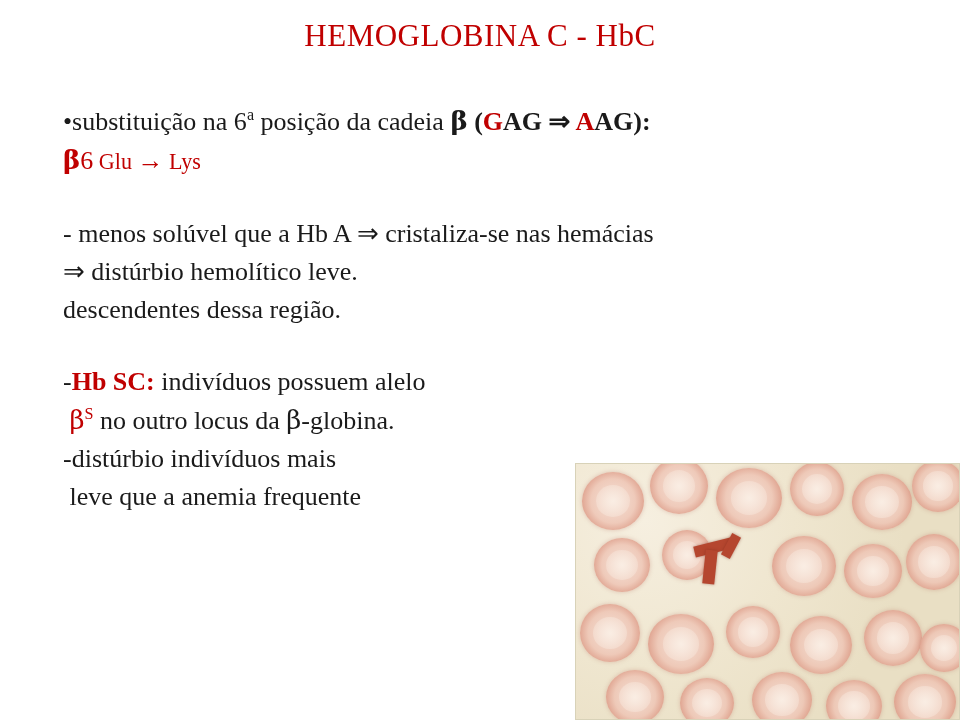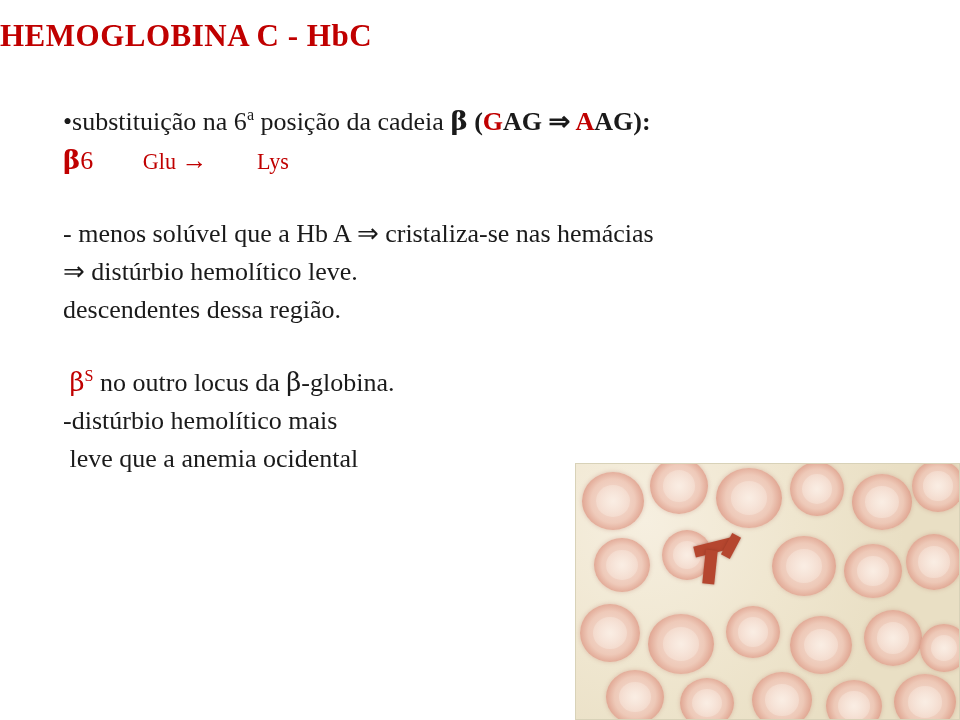--- a/index.html
+++ b/index.html
@@ -17,22 +17,23 @@
     position: relative;
     width: 960px;
     height: 720px;
     background: #ffffff;
   }
   .slide-title {
     position: absolute;
     left: 0;
     top: 18px;
     width: 960px;
+    text-align: center;
     font-family: "Liberation Serif", serif;
-    font-weight: bold;
+    font-weight: normal;
     font-size: 31px;
     color: #C00000;
     letter-spacing: 0.5px;
   }
   .body-block {
     position: absolute;
     left: 63px;
     top: 102px;
     width: 880px;
     font-size: 26px;
@@ -52,21 +53,20 @@
     font-family: "DejaVu Serif", serif;
     font-style: normal;
   }
   .sup {
     font-size: 0.62em;
     vertical-align: super;
     line-height: 0;
   }
   .small-caps-sm {
     font-size: 0.85em;
-    margin-left: 44px;
   }
   .gap {
     height: 34px;
   }
   
   .micrograph {
     position: absolute;
     left: 575px;
     top: 463px;
     width: 385px;
@@ -116,23 +116,24 @@
 
   <div class="body-block">
     <div id="lines-container">
         <div class="line"><span class="bullet-dot">•</span><span class="">substituição na 6</span><span class="sup">a</span><span class=""> posição da cadeia </span><span class="greek bold">β</span><span class="bold"> (</span><span class="red bold">G</span><span class="bold">AG </span><span class="bold">⇒</span><span class="bold"> </span><span class="red bold">A</span><span class="bold">AG):</span></div>
         <div class="line"><span class="greek red bold">β</span><span class="red">6</span><span class="red small-caps-sm"> Glu </span><span class="red">→</span><span class="red small-caps-sm"> Lys</span></div>
         <div class="gap"></div>
         <div class="line"><span class="">- menos solúvel que a Hb A ⇒ cristaliza-se nas hemácias</span></div>
         <div class="line"><span class="">⇒ distúrbio hemolítico leve.</span></div>
         <div class="line"><span class="">descendentes dessa região.</span></div>
         <div class="gap"></div>
+        <div class="line"><span class="">-</span><span class="red bold">Hb SC:</span><span class=""> indivíduos possuem alelo</span></div>
         <div class="line"><span class=""> </span><span class="greek red">β</span><span class="sup red">S</span><span class=""> no outro locus da </span><span class="greek">β</span><span class="">-globina.</span></div>
-        <div class="line"><span class="">-distúrbio hemolítico mais</span></div>
-        <div class="line"><span class=""> leve que a anemia ocidental</span></div>
+        <div class="line"><span class="">-distúrbio indivíduos mais</span></div>
+        <div class="line"><span class=""> leve que a anemia frequente</span></div>
       </div>
   </div>
 
   <div class="micrograph">
     <div class="micro-bg"></div>
 
     <div class="cell" style="left:6px;  top:8px;   width:62px; height:58px;"></div>
     <div class="cell" style="left:74px; top:-6px;  width:58px; height:56px;"></div>
     <div class="cell" style="left:140px;top:4px;   width:66px; height:60px;"></div>
     <div class="cell" style="left:214px;top:-2px;  width:54px; height:54px;"></div>

